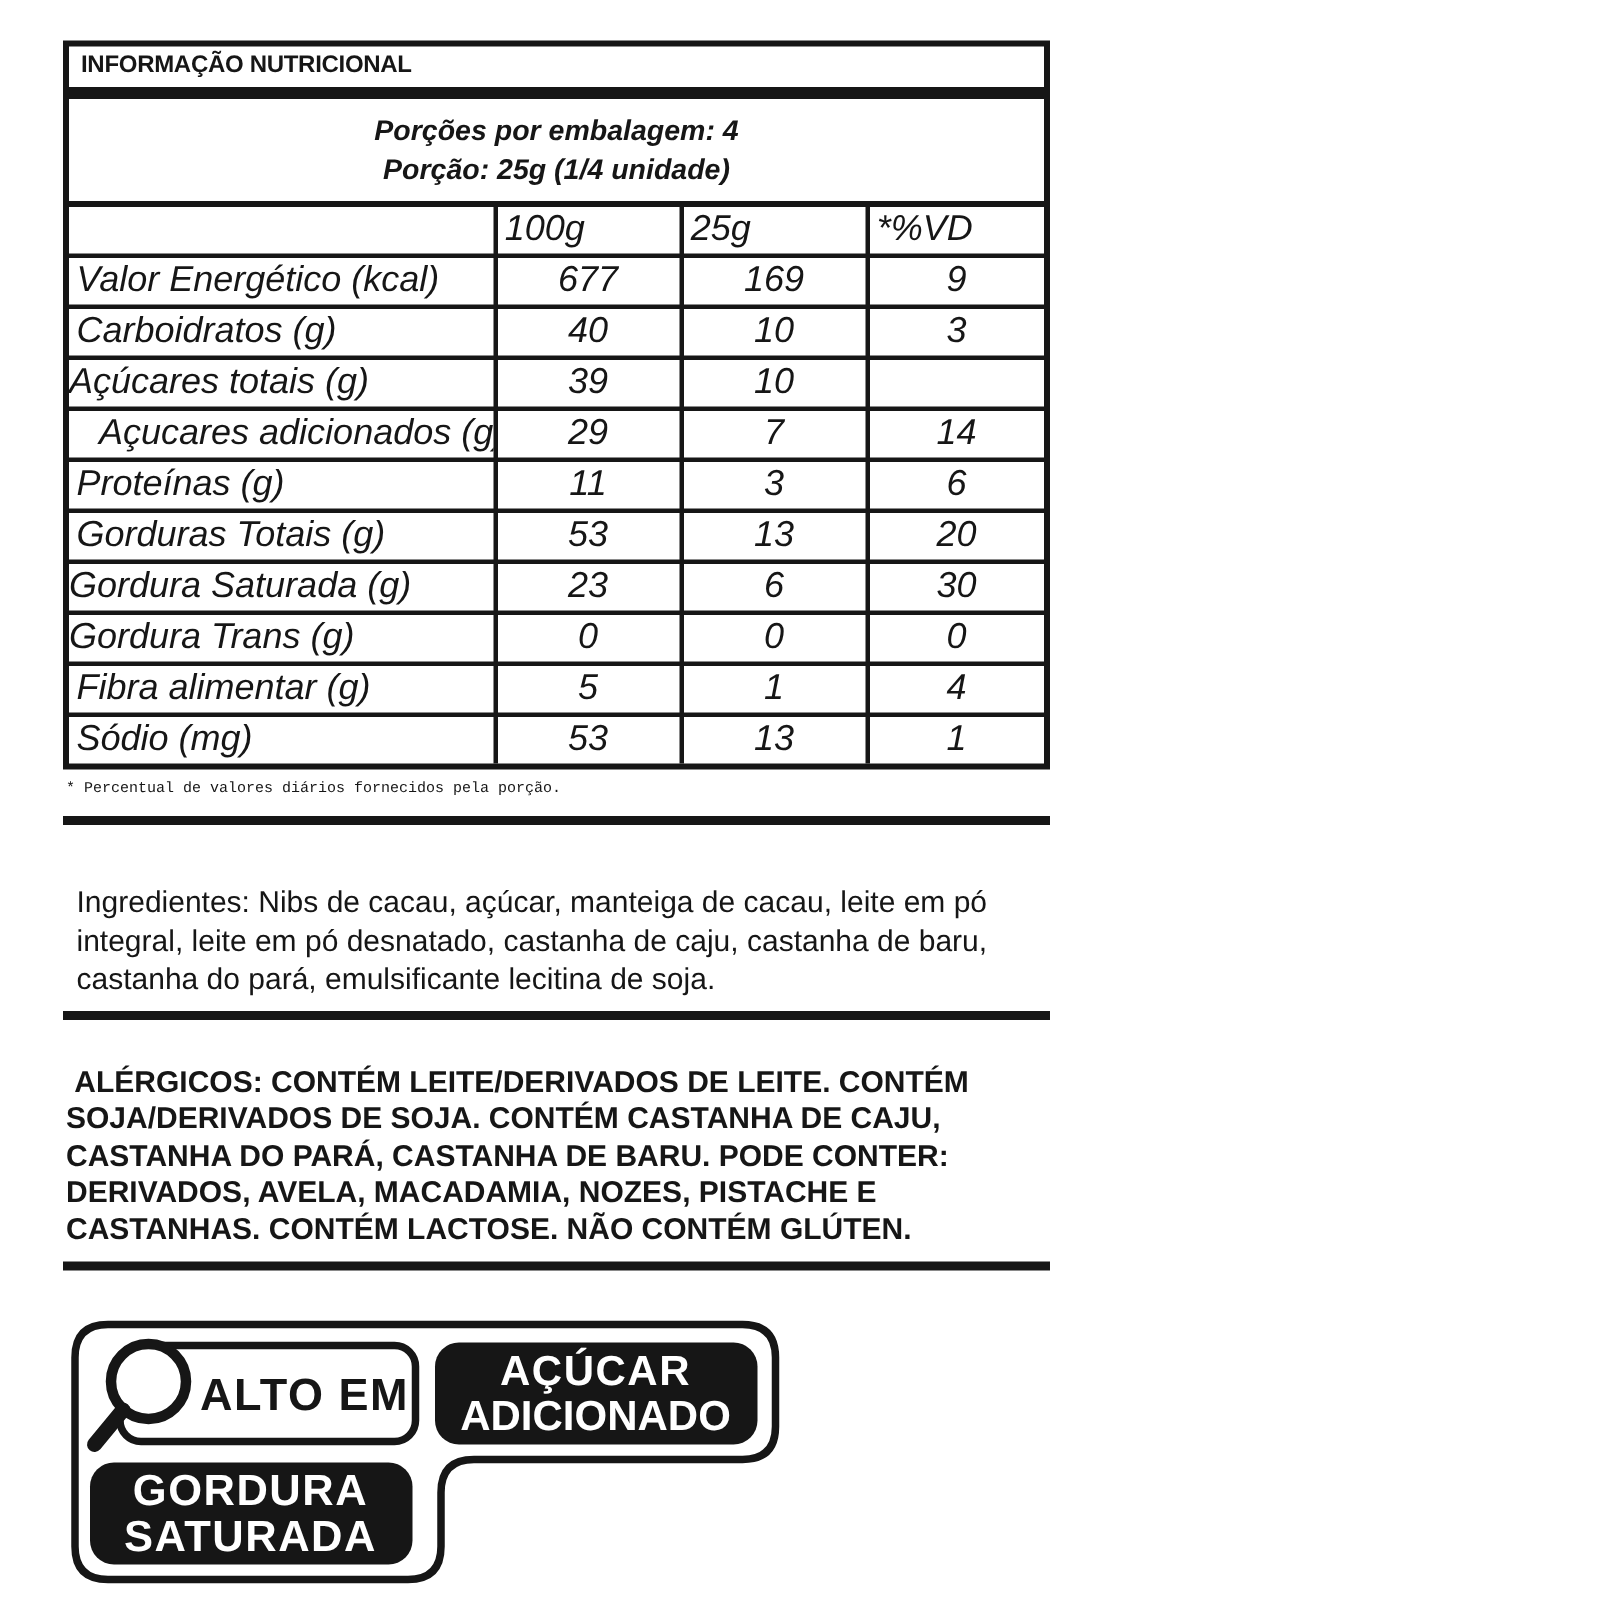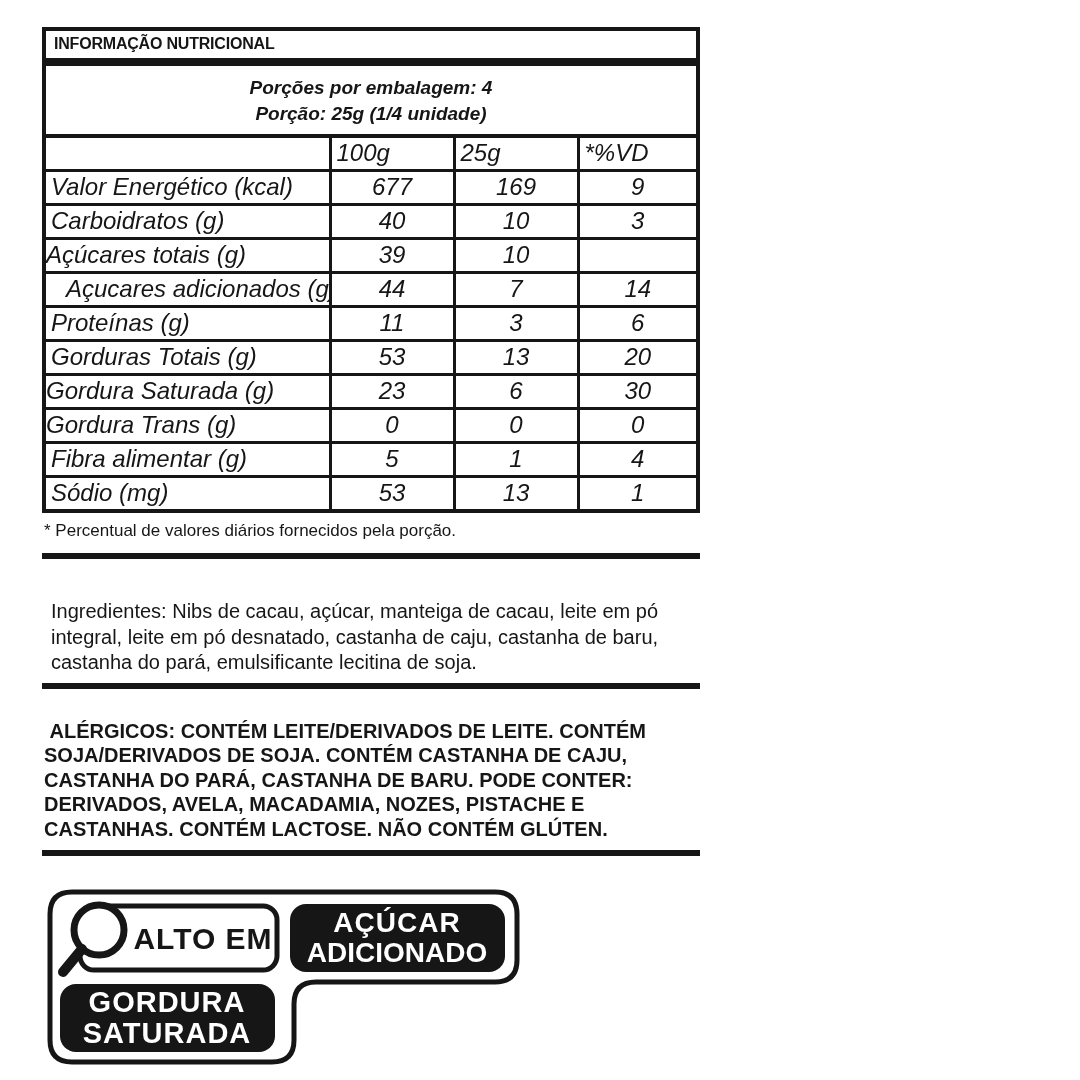--- a/index.html
+++ b/index.html
@@ -21,21 +21,21 @@
   td{border:3px solid var(--ink);height:32px;font-size:24px;padding:1px 5px 2px 5px;
     vertical-align:middle;overflow:hidden;white-space:nowrap;}
   td:first-child{border-left:none;}
   td:last-child{border-right:none;}
   tr:first-child td{border-top:none;}
   tr:last-child td{border-bottom:none;}
   td.num{text-align:center;}
   td.ind1{padding-left:0;}
   td.ind2{padding-left:20px;}
 
-  .footnote{font-size:17px;margin:8px 0 0 2px;}
+  .footnote{font-size:10px;margin:8px 0 0 2px;font-family:Liberation Mono, monospace;}
   .rule{border-top:6px solid var(--ink);margin-top:12px;}
 
   
   .ingredients{margin-top:40px;padding-left:9px;font-size:20px;line-height:25.5px;}
   .ingredients div{white-space:pre-wrap;}
   .rule-ing{border-top:6px solid var(--ink);margin-top:7px;}
   .allergens{margin-top:30px;padding-left:2px;font-size:20px;font-weight:bold;line-height:24.5px;}
   .allergens div{white-space:pre-wrap;}
   .rule-alg{border-top:6px solid var(--ink);margin-top:9px;}
 
@@ -85,21 +85,21 @@
         <td class="num">3</td>
       </tr>
       <tr>
         <td class="ind1">Açúcares totais (g)</td>
         <td class="num">39</td>
         <td class="num">10</td>
         <td class="num"></td>
       </tr>
       <tr>
         <td class="ind2">Açucares adicionados (g)</td>
-        <td class="num">44</td>
+        <td class="num">29</td>
         <td class="num">7</td>
         <td class="num">14</td>
       </tr>
       <tr>
         <td>Proteínas (g)</td>
         <td class="num">11</td>
         <td class="num">3</td>
         <td class="num">6</td>
       </tr>
       <tr>

